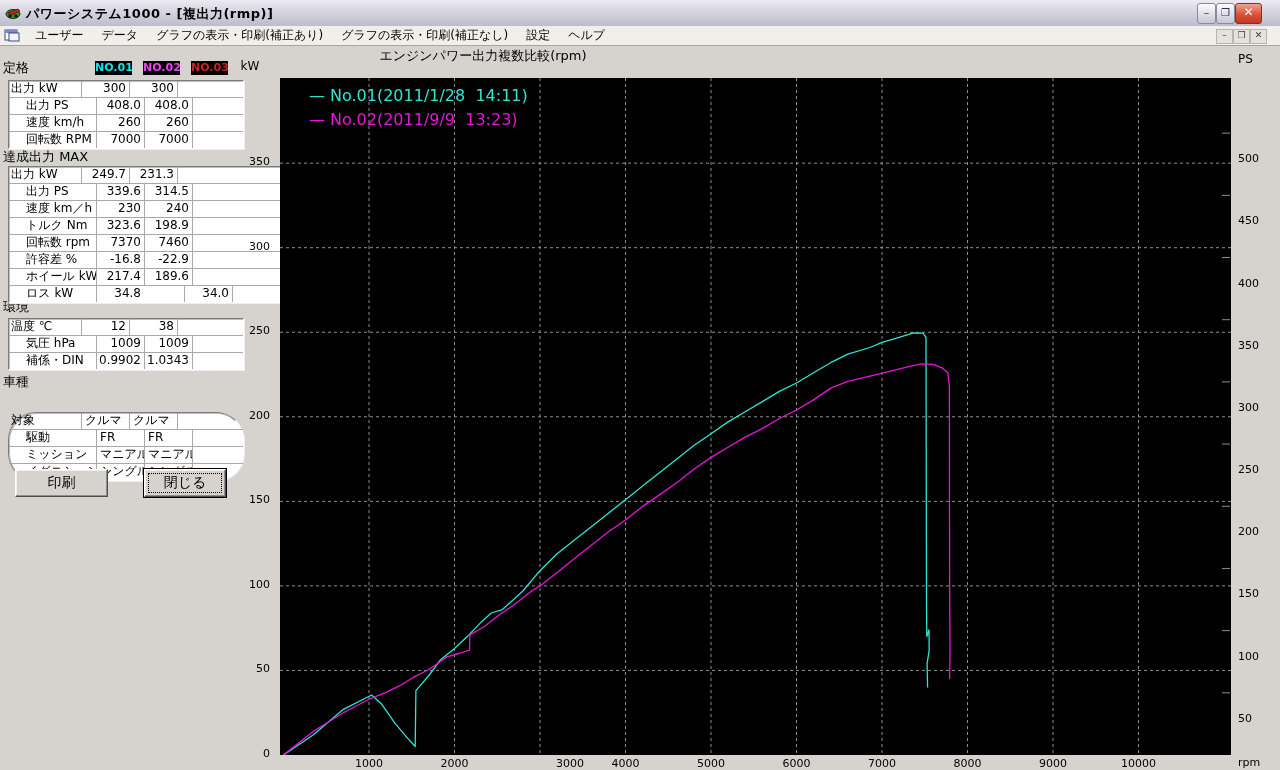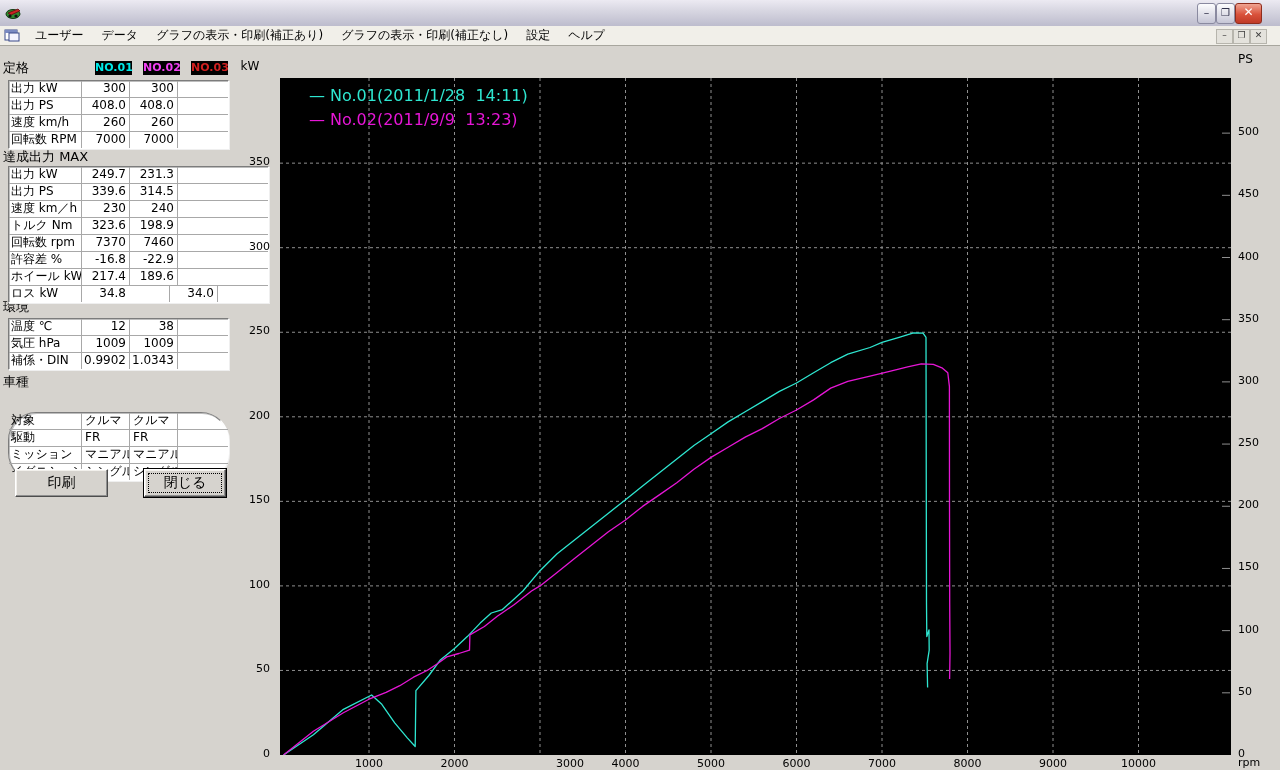--- a/index.html
+++ b/index.html
@@ -26,21 +26,21 @@
   .menu-item{padding:2px 9px;white-space:nowrap;}
   .mdi{position:absolute;top:29px;width:15px;height:13px;font-size:9px;line-height:11px;text-align:center;
     color:#3a3a3a;background:#e4e2dc;border:1px solid #b7b5ad;}
   
   .seclabel{position:absolute;left:3px;font-size:13px;}
   .badge{position:absolute;top:61px;width:37px;height:14px;background:#000;font-size:11px;font-weight:bold;
     text-align:center;line-height:14px;}
   .dtable{position:absolute;left:8px;background:#fff;border:1px solid;border-color:#7c7c7c #ffffff #ffffff #7c7c7c;
     box-shadow:1px 1px 0 #efefef, inset 1px 1px 0 #bdbdbd;}
   .drow{display:flex;height:16px;}
-  .drow + .drow{border-top:1px solid #a8a8a8;}
+  .drow + .drow{border-top:1px solid #a8a8a8;padding-left:15px;}
   .dcell{font-size:12px;line-height:15px;overflow:hidden;white-space:nowrap;box-sizing:border-box;}
   .dcell + .dcell{border-left:1px solid #a8a8a8;}
   .dcell.lbl{padding-left:2px;}
   .dcell.val{text-align:right;padding-right:3px;}
   .dcell.txt{text-align:left;padding-left:3px;}
   
   .btn{position:absolute;top:469px;height:26px;background:#d6d3ce;font-size:14px;
     border:1px solid;border-color:#ffffff #4d4d4d #4d4d4d #ffffff;
     box-shadow:inset -1px -1px 0 #8f8f8f, inset 1px 1px 0 #f2f0ec;text-align:center;line-height:24px;cursor:default;}
   .btn.print{left:15px;width:91px;}
@@ -48,37 +48,38 @@
     outline:1px dotted #000;outline-offset:-5px;}
   
   .chart-title{position:absolute;left:280px;top:47px;width:406px;text-align:center;font-size:13px;}
   .unit{position:absolute;font-size:12px;}
   .unit.kw{left:230px;top:59px;width:40px;text-align:center;}
   .unit.ps{left:1238px;top:52px;}
   .unit.rpm{left:1238px;top:756px;font-size:11px;}
   #plot{position:absolute;left:280px;top:78px;width:951px;height:677px;background:#000;}
   .tick{position:absolute;font-size:11px;line-height:13px;}
   .tick.l{width:40px;text-align:right;left:230px;}
-  .tick.r{left:1238px;}
+  .tick.r{left:1238px;margin-top:27px;}
   .tick.b{width:60px;text-align:center;top:757px;}
   .legend-item{position:absolute;left:16px;font-size:16px;white-space:pre;margin-left:13px;}
   .legend-item .dash{margin-right:5px;}
 </style>
 </head>
 <body>
 
 <div id="app">
 
   <div class="titlebar">
     <svg class="appicon" viewBox="0 0 17 17">
       <ellipse cx="8" cy="10" rx="7" ry="4.5" fill="#2e8b2e" stroke="#123912" stroke-width="1"></ellipse>
       <path d="M3 9 L13 5 L15 7 L6 11 Z" fill="#cc2222" stroke="#5a0d0d" stroke-width="0.8"></path>
       <circle cx="5" cy="12" r="1.6" fill="#111"></circle>
       <circle cx="11" cy="12" r="1.6" fill="#111"></circle>
     </svg>
+    <span class="apptitle">パワーシステム1000 - [複出力(rmp)]</span>
     <div class="wbtn min">–</div>
     <div class="wbtn res">❐</div>
     <div class="wbtn cls">✕</div>
   </div>
 
   <div class="menubar">
     <svg class="childicon" viewBox="0 0 16 13">
       <rect x="1" y="1" width="12" height="10" fill="#fff" stroke="#3a4a8a" stroke-width="1"></rect>
       <rect x="1" y="1" width="12" height="3" fill="#7a8ac2"></rect>
       <rect x="5" y="4" width="10" height="8" fill="#f4f4ff" stroke="#3a4a8a" stroke-width="1"></rect>
@@ -224,20 +225,21 @@
           <div class="dcell txt" style="width: 48px;">シングル</div>
           <div class="dcell txt" style="width: 48px;">シングル</div>
           <div class="dcell txt" style="width: 51px;"></div>
         </div>
       </div>
     </div>
 
   <div class="btn print">印刷</div>
   <div class="btn close">閉じる</div>
 
+  <div class="chart-title">エンジンパワー出力複数比較(rpm)</div>
   <div class="unit kw">kW</div>
   <div class="unit ps">PS</div>
   <div class="unit rpm">rpm</div>
 
   <div id="plot">
     <svg id="plot-svg" width="951" height="677">
         <line x1="89" y1="0" x2="89" y2="677" stroke="#8f8f8f" stroke-width="1" stroke-dasharray="3 3"></line>
         <line x1="174.5" y1="0" x2="174.5" y2="677" stroke="#8f8f8f" stroke-width="1" stroke-dasharray="3 3"></line>
         <line x1="260" y1="0" x2="260" y2="677" stroke="#8f8f8f" stroke-width="1" stroke-dasharray="3 3"></line>
         <line x1="345.5" y1="0" x2="345.5" y2="677" stroke="#8f8f8f" stroke-width="1" stroke-dasharray="3 3"></line>

